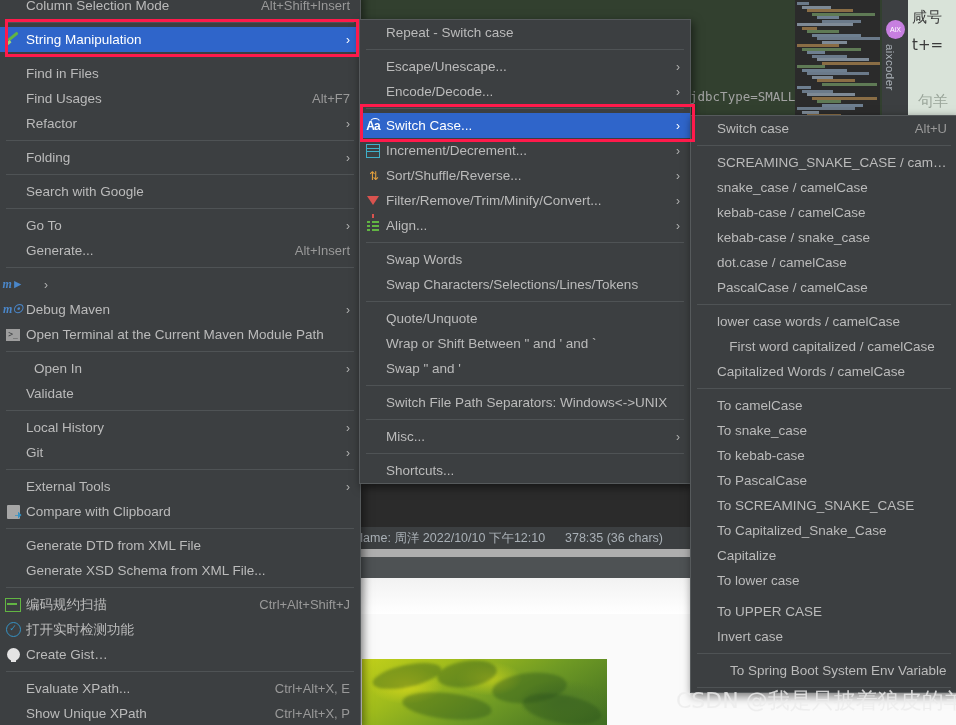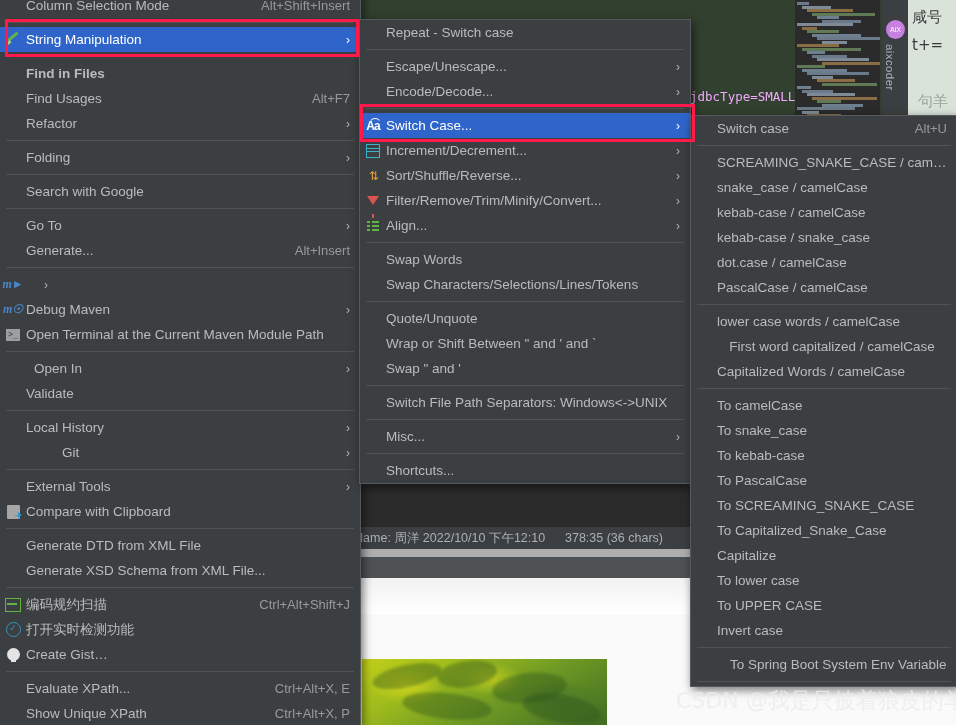--- a/index.html
+++ b/index.html
@@ -13,21 +13,21 @@
   
   #ide-background{position:absolute;inset:0;background:#3c3f41;}
   .editor-area{position:absolute;left:0;top:0;right:0;bottom:0;background:#2b2b2b;}
   .editor-selection{
     position:absolute;left:340px;top:0;width:560px;height:122px;background:#32402f;
   }
   .gutter-strip{position:absolute;left:0;top:0;width:14px;bottom:0;background:#313335;}
   .gutter-mark{position:absolute;left:0;width:10px;height:5px;background:#5a9ad8;}
   .code-text{
     position:absolute;font-family:"DejaVu Sans Mono","Liberation Mono",monospace;
-    font-size:12.5px;color:#f0abfc;white-space:pre;
+    font-size:12.5px;color:#a3a3a3;white-space:pre;
   }
 
   
   .minimap{position:absolute;left:795px;top:0;width:85px;height:122px;background:#2b2b2b;overflow:hidden;}
   .mm-line{position:absolute;height:3px;}
 
   
   .aix-strip{position:absolute;left:882px;top:0;width:26px;height:124px;background:#3c3f41;}
   .aix-badge{
     position:absolute;left:886px;top:20px;width:19px;height:19px;border-radius:50%;
@@ -218,21 +218,21 @@
     </div>
     <div class="sep"></div>
     <div class="mi sel" style="height: 25px;">
       <span class="ico">
         <span class="i-pencil"></span>
       </span>
       <span class="lbl">String Manipulation</span>
       <span class="arw">›</span>
     </div>
     <div class="sep"></div>
-    <div class="mi" style="height: 25px; font-weight: bold;">
+    <div class="mi" style="height: 25px;">
       <span class="ico"></span>
       <span class="lbl">Find in Files</span>
     </div>
     <div class="mi" style="height: 25px;">
       <span class="ico"></span>
       <span class="lbl">Find Usages</span>
       <span class="acc">Alt+F7</span>
     </div>
     <div class="mi" style="height: 25px;">
       <span class="ico"></span>
@@ -290,21 +290,21 @@
     <div class="mi" style="height: 25px;">
       <span class="ico"></span>
       <span class="lbl">Validate</span>
     </div>
     <div class="sep"></div>
     <div class="mi" style="height: 25px;">
       <span class="ico"></span>
       <span class="lbl">Local History</span>
       <span class="arw">›</span>
     </div>
-    <div class="mi" style="height: 25px; padding-left: 36px;">
+    <div class="mi" style="height: 25px;">
       <span class="ico"></span>
       <span class="lbl">Git</span>
       <span class="arw">›</span>
     </div>
     <div class="sep"></div>
     <div class="mi" style="height: 25px;">
       <span class="ico"></span>
       <span class="lbl">External Tools</span>
       <span class="arw">›</span>
     </div>
@@ -518,21 +518,21 @@
       <span class="lbl">To Capitalized_Snake_Case</span>
     </div>
     <div class="mi" style="height: 25px;">
       <span class="ico"></span>
       <span class="lbl">Capitalize</span>
     </div>
     <div class="mi" style="height: 25px;">
       <span class="ico"></span>
       <span class="lbl">To lower case</span>
     </div>
-    <div class="mi" style="height: 25px;">
+    <div class="mi" style="height: 25px; margin-top: 6px;">
       <span class="ico"></span>
       <span class="lbl">To UPPER CASE</span>
     </div>
     <div class="mi" style="height: 25px;">
       <span class="ico"></span>
       <span class="lbl">Invert case</span>
     </div>
     <div class="sep"></div>
     <div class="mi" style="height: 25px; padding-left: 13px;">
       <span class="ico"></span>

